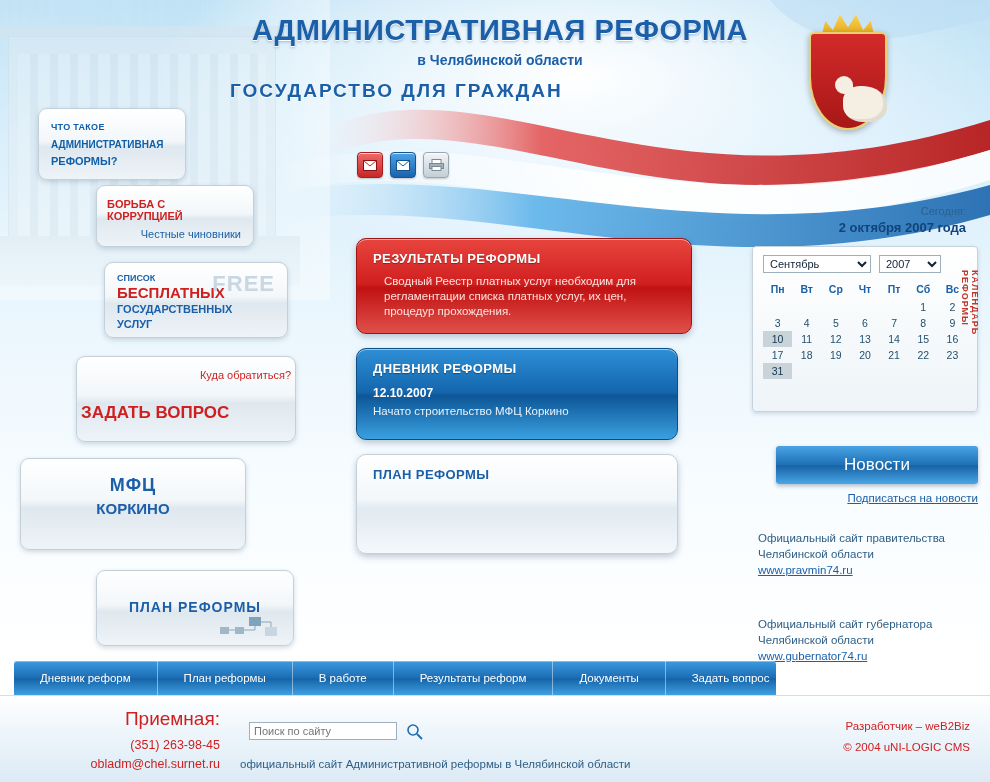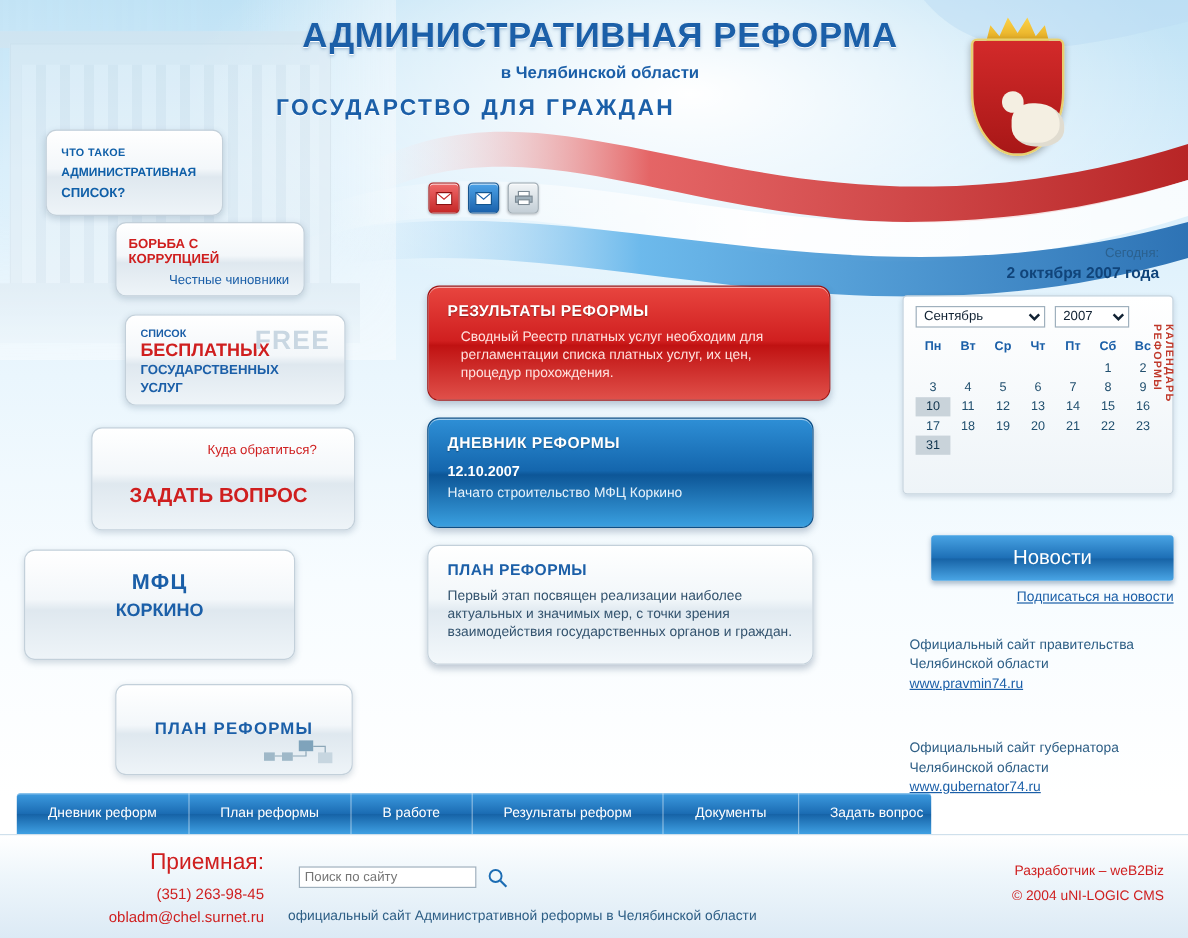--- a/index.html
+++ b/index.html
@@ -140,21 +140,21 @@
   #blk-free .free {
     position:absolute; right: 12px; top: 8px;
     font-size: 22px; font-weight: bold; color: #c9d7e2; letter-spacing: 1px;
   }
   #blk-free .l1 { font-size: 9px; font-weight: bold; color: #1b5fa8; }
   #blk-free .l2 { font-size: 15px; font-weight: bold; color: #cf1f1f; margin-top: 1px; }
   #blk-free .l3 { font-size: 11px; font-weight: bold; color: #1b5fa8; margin-top: 2px; line-height:13px;}
 
   #blk-ask {
     left: 76px; top: 356px; width: 220px; height: 86px;
-    padding: 12px 31px;
+    padding: 12px 4px;
   }
   #blk-ask .l1 { font-size: 11px; color: #cf1f1f; text-align: right; }
   #blk-ask .l2 { font-size: 17px; font-weight: bold; color: #cf1f1f; margin-top: 22px; }
 
   #blk-mfc {
     left: 20px; top: 458px; width: 226px; height: 92px;
     padding: 16px 0 0 0; text-align: center;
   }
   #blk-mfc .l1 { font-size: 18px; font-weight: bold; color: #1b5fa8; letter-spacing: 1px; }
   #blk-mfc .l2 { font-size: 15px; font-weight: bold; color: #1b5fa8; margin-top: 4px; }
@@ -380,21 +380,21 @@
           <rect x="3" y="0.5" width="9" height="4" fill="#fff" stroke="#7c8a94"></rect>
           <rect x="0.5" y="4.5" width="14" height="5" fill="#9fb0bb" stroke="#7c8a94"></rect>
           <rect x="3" y="7.5" width="9" height="4" fill="#fff" stroke="#7c8a94"></rect>
         </svg>
     </div>
   </div>
 
   <div class="panel" id="blk-what">
     <div class="l1">ЧТО ТАКОЕ</div>
     <div class="l2">АДМИНИСТРАТИВНАЯ</div>
-    <div class="l3">СПИСОК?</div>
+    <div class="l3">РЕФОРМЫ?</div>
   </div>
 
   <div class="panel" id="blk-corrupt">
     <div class="l1">БОРЬБА С КОРРУПЦИЕЙ</div>
     <div class="l2">Честные чиновники</div>
   </div>
 
   <div class="panel" id="blk-free">
     <div class="free">FREE</div>
     <div class="l1">СПИСОК</div>
@@ -430,21 +430,20 @@
   </div>
 
   <div class="card" id="card-diary">
     <div class="hd">ДНЕВНИК РЕФОРМЫ</div>
     <div class="date">12.10.2007</div>
     <div class="bd">Начато строительство МФЦ Коркино</div>
   </div>
 
   <div class="card" id="card-plan">
     <div class="hd">ПЛАН РЕФОРМЫ</div>
-    <div class="bd">Первый этап посвящен реализации наиболее актуальных и значимых мер, с точки зрения взаимодействия государственных органов и граждан.</div>
   </div>
 
   <div class="today">
     <div class="t1">Сегодня:</div>
     <div class="t2">2 октября 2007 года</div>
   </div>
 
   <div id="calendar">
     <div class="cal-selects">
       <select id="sel-month"><option>Январь</option><option>Февраль</option><option>Март</option><option>Апрель</option><option>Май</option><option>Июнь</option><option>Июль</option><option>Август</option><option selected="">Сентябрь</option><option>Октябрь</option><option>Ноябрь</option><option>Декабрь</option></select>

